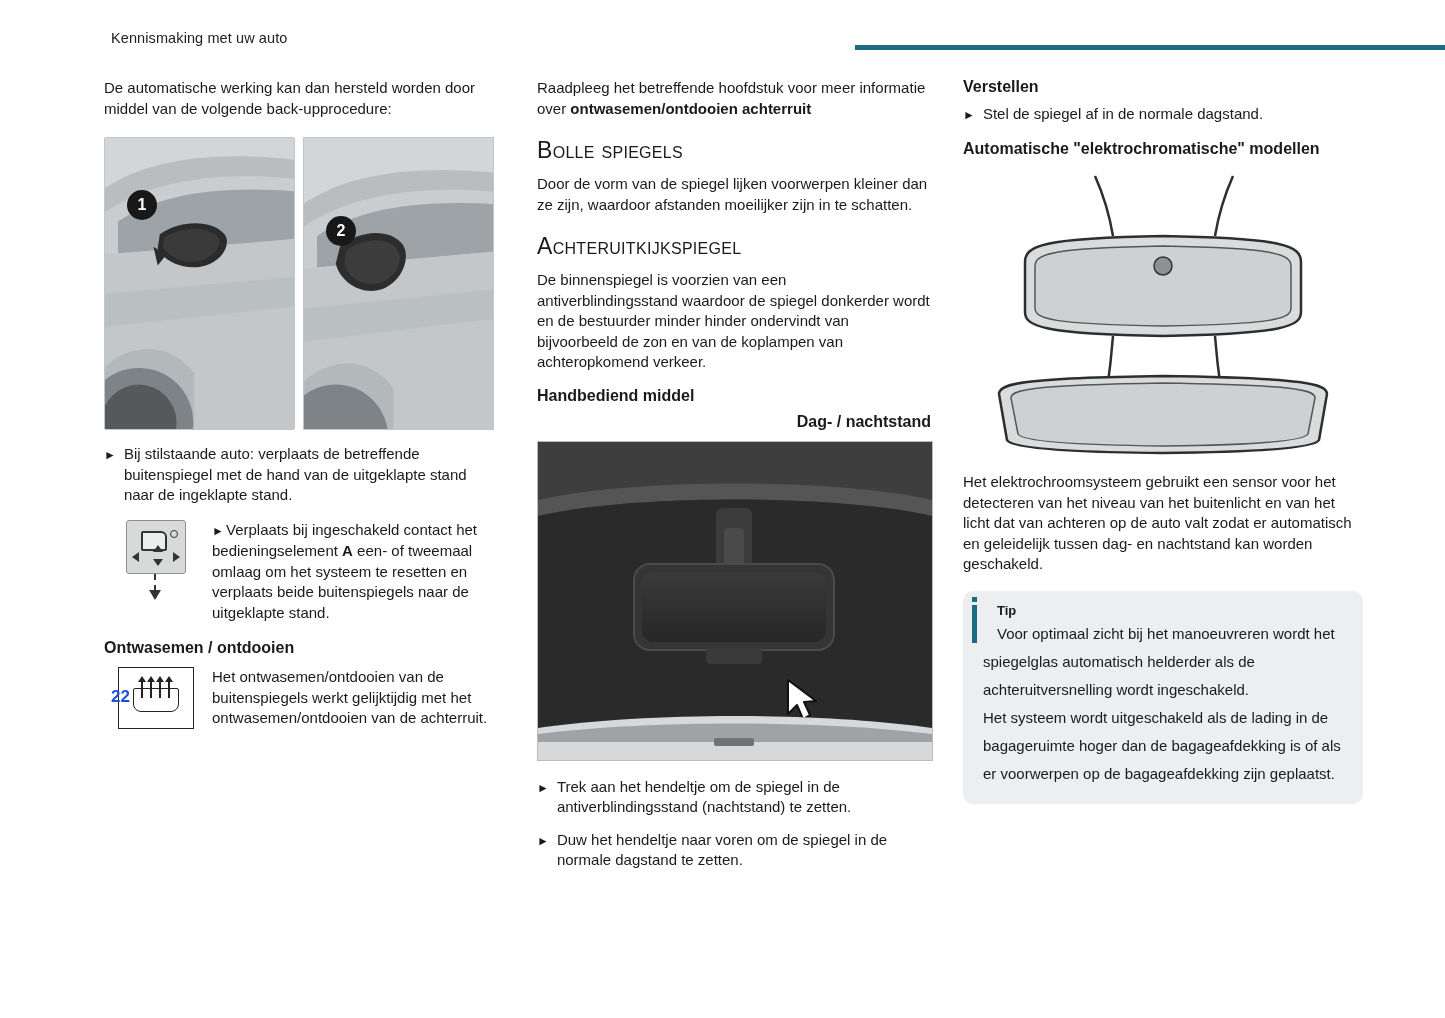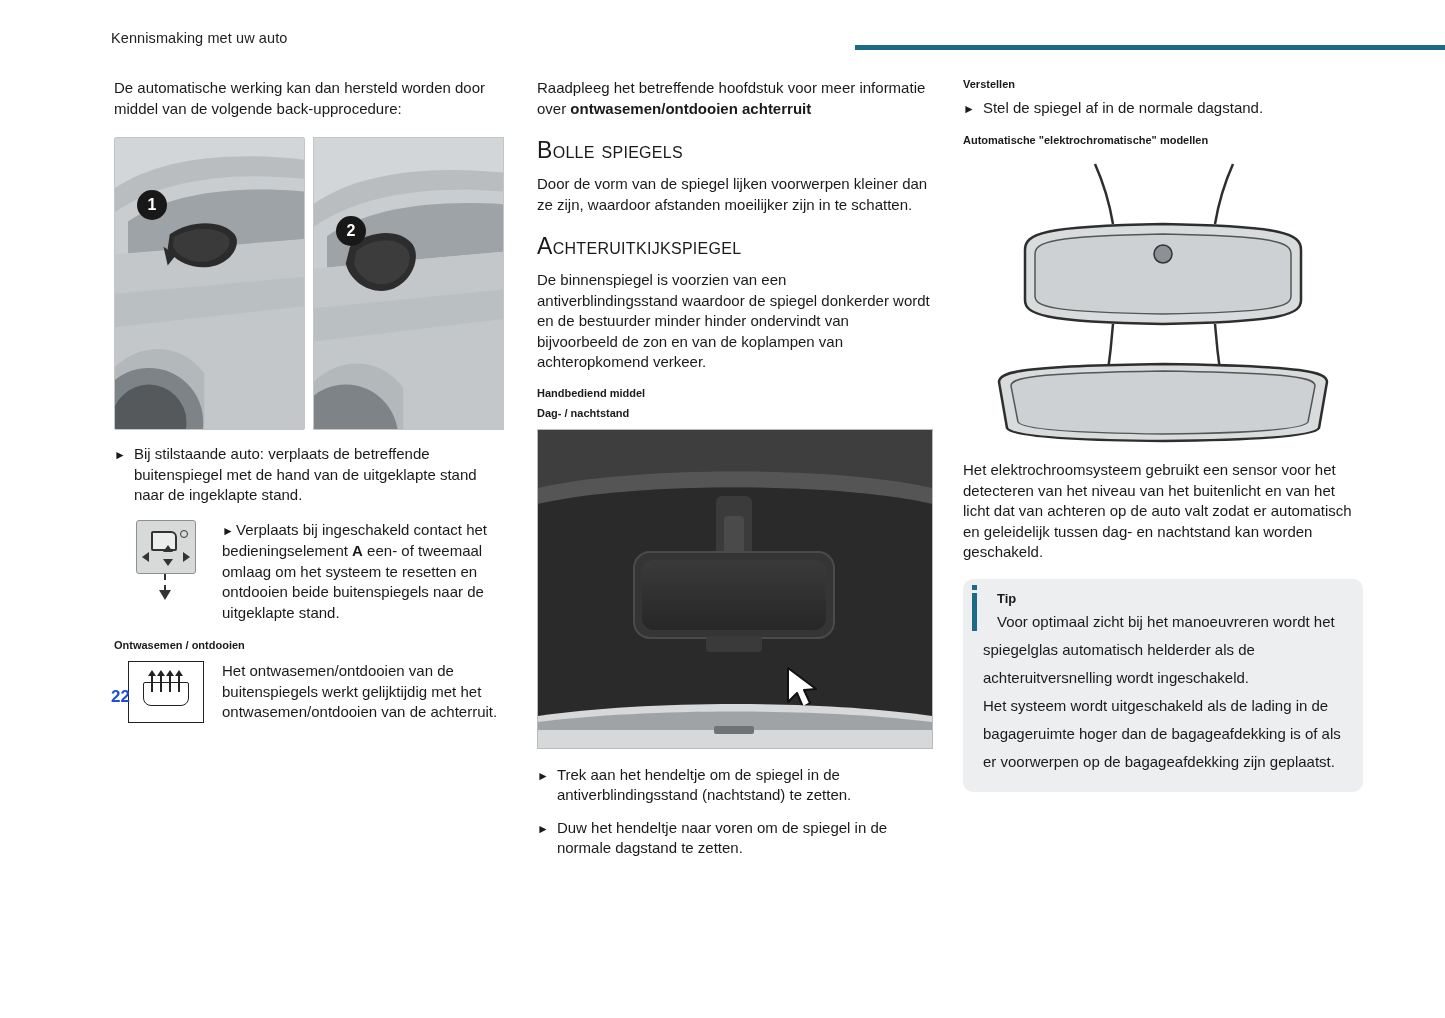--- a/index.html
+++ b/index.html
@@ -41,42 +41,42 @@
     width: 590px;
     height: 5px;
     background: #1b6b86;
   }
   
   .col {
     position: absolute;
     top: 78px;
     width: 390px;
   }
-  .col1 { left: 114px; width: 390px; }
+  .col1 { left: 104px; width: 390px; }
   .col2 { left: 537px; width: 394px; }
   .col3 { left: 963px; width: 400px; }
 
   p, .para {
     font-size: 15px;
     line-height: 20.5px;
     margin: 0 0 12px 0;
     color: #1a1a1a;
   }
   b, .b { font-weight: bold; }
 
   h2.section {
     font-size: 23px;
     margin: 18px 0 10px 0;
     font-weight: normal;
     letter-spacing: 0.3px;
     font-variant: small-caps;
     text-transform: none;
   }
   h3.sub {
-    font-size: 11px;
+    font-size: 16px;
     font-weight: bold;
     margin: 14px 0 8px 0;
   }
   .bullet {
     display: flex;
     gap: 8px;
     font-size: 15px;
     line-height: 20.5px;
     margin-bottom: 12px;
   }
@@ -405,21 +405,21 @@
           <span class="tri right"></span>
           <span class="tri up"></span>
           <span class="tri down"></span>
         </div>
         <div class="arrow-down-dash">
           <span class="dash"></span>
           <span class="head"></span>
         </div>
       </div>
       <div class="ctrl-text">
-        <span style="display:inline-block;width:14px;font-size:12px;">►</span><span>Verplaats bij ingeschakeld contact het bedieningselement </span><b>A</b><span> een- of tweemaal omlaag om het systeem te resetten en ontdooien beide buitenspiegels naar de uitgeklapte stand.</span>
+        <span style="display:inline-block;width:14px;font-size:12px;">►</span><span>Verplaats bij ingeschakeld contact het bedieningselement </span><b>A</b><span> een- of tweemaal omlaag om het systeem te resetten en verplaats beide buitenspiegels naar de uitgeklapte stand.</span>
       </div>
     </div>
 
     <h3 class="sub">Ontwasemen / ontdooien</h3>
 
     <div class="defrost-row">
       <div class="defrost-icon">
         <span class="wav"></span>
         <span class="wav"></span>
         <span class="wav"></span>
@@ -436,21 +436,21 @@
 
     <h2 class="section">Bolle spiegels</h2>
 
     <p class="para">Door de vorm van de spiegel lijken voorwerpen kleiner dan ze zijn, waardoor afstanden moeilijker zijn in te schatten.</p>
 
     <h2 class="section">Achteruitkijkspiegel</h2>
 
     <p class="para">De binnenspiegel is voorzien van een antiverblindingsstand waardoor de spiegel donkerder wordt en de bestuurder minder hinder ondervindt van bijvoorbeeld de zon en van de koplampen van achteropkomend verkeer.</p>
 
     <h3 class="sub">Handbediend middel</h3>
-    <h3 class="sub" style="margin-top:8px;">Dag- / nachtstand</h3>
+    <h3 class="sub" style="margin-top:8px;text-align:right;">Dag- / nachtstand</h3>
 
     <div class="fig-interior">
       <svg width="394" height="318" viewBox="0 0 394 318" preserveAspectRatio="none">
         <defs>
           <linearGradient id="roofg" x1="0" y1="0" x2="0" y2="1">
             <stop offset="0%" stop-color="#4a4a4a"></stop>
             <stop offset="55%" stop-color="#2f2f2f"></stop>
             <stop offset="100%" stop-color="#202020"></stop>
           </linearGradient>
           <linearGradient id="glassg" x1="0" y1="0" x2="0" y2="1">

